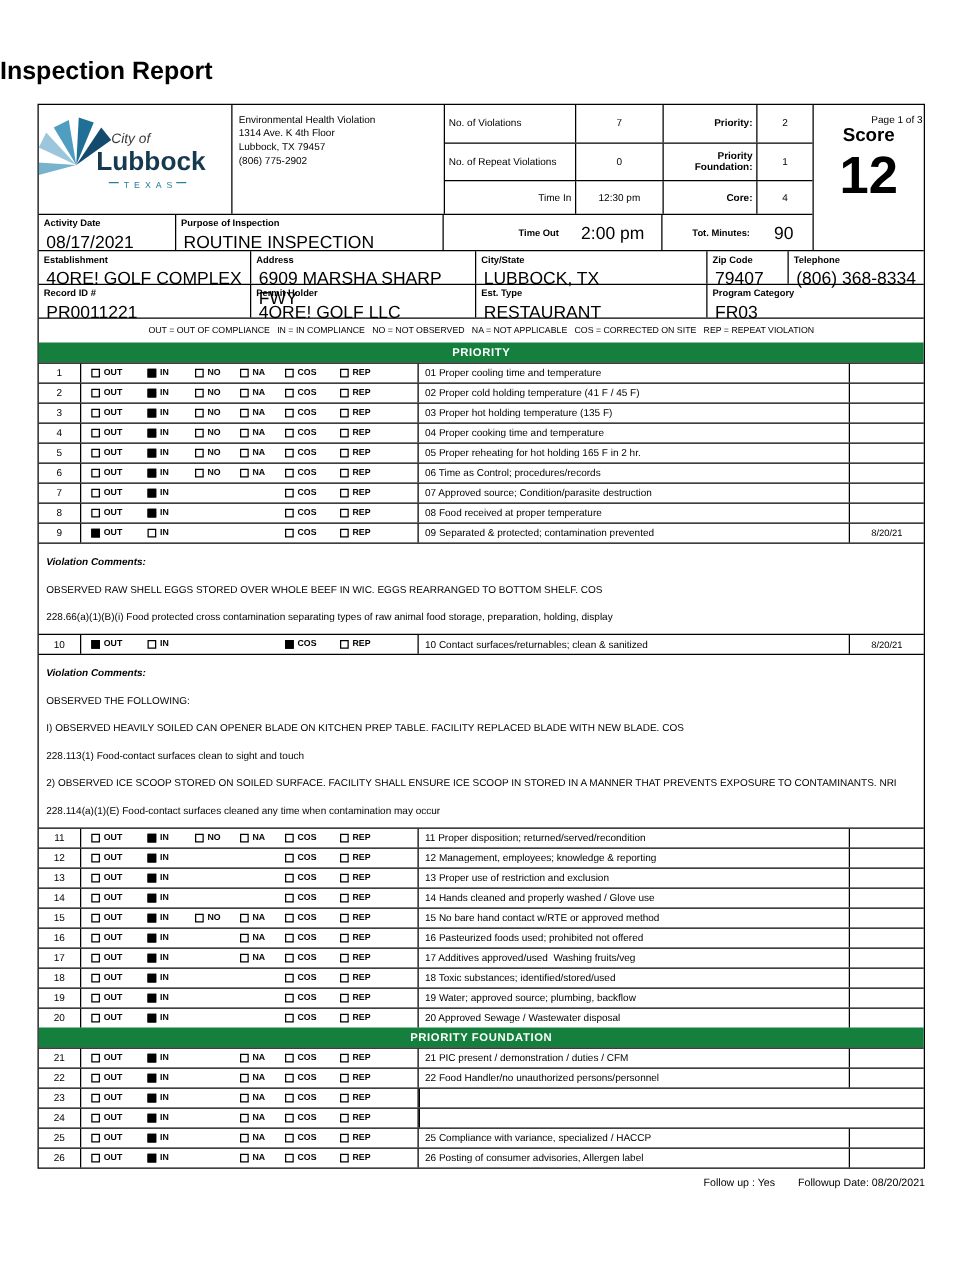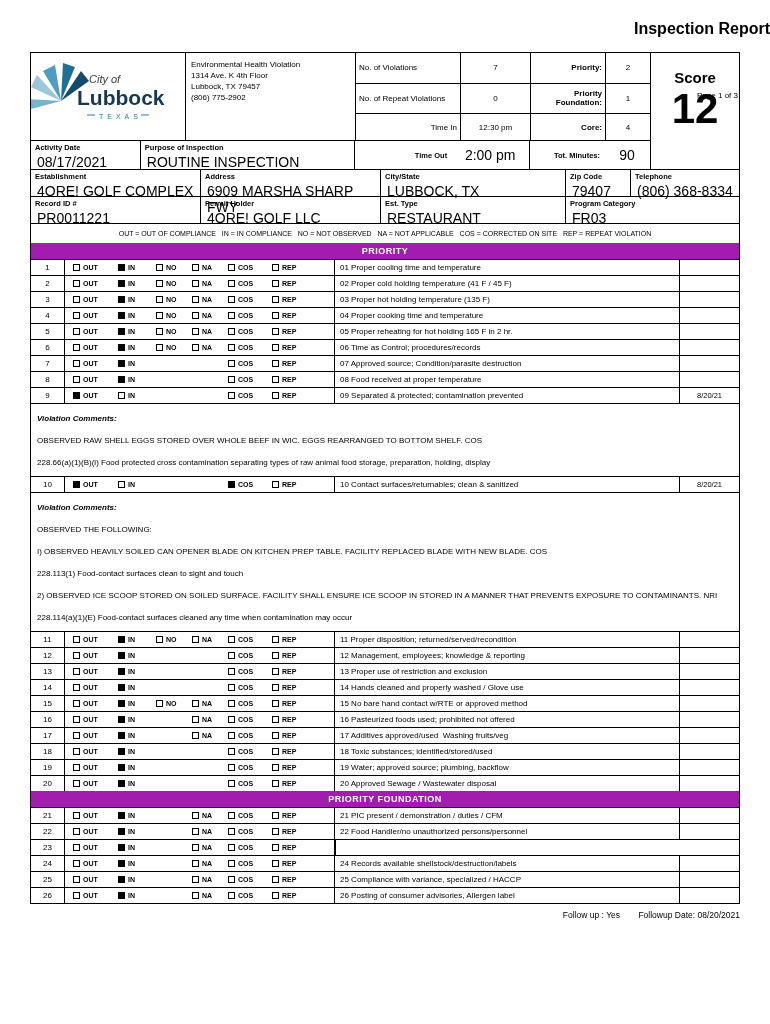--- a/index.html
+++ b/index.html
@@ -1,19 +1,19 @@
 <!DOCTYPE html>
 <html><head>
 <meta charset="utf-8">
 <style>
   * { margin:0; padding:0; box-sizing:border-box; }
   html,body { width:770px; background:#fff; }
   body { height:1024px; font-family:"Liberation Sans", sans-serif; color:#000; position:relative; }
 
-  .title { text-align:right; font-size:16px; font-weight:bold; padding-top:20px; }
+  .title { text-align:left; font-size:20px; font-weight:bold; padding-top:46px; }
   .page-label { position:absolute; top:91px; right:32px; font-size:8px; }
 
   .main-table { margin:14px 30px 0 30px; width:710px; border:1px solid #000; }
 
   
   .hdr-flex { display:flex; }
   .hdr-main { width:620px; border-right:1px solid #000; }
   .score-cell { flex:1; display:flex; flex-direction:column; align-items:center; padding-top:16px; }
   .score-label { font-size:15px; font-weight:bold; }
   .score-value { font-size:42px; font-weight:bold; line-height:46px; }
@@ -47,21 +47,21 @@
   .est-row,.rec-row { display:flex; height:27px; border-top:1px solid #000; }
   .info-cell { border-right:1px solid #000; padding:2px 4px; }
   .info-cell.last { border-right:none; }
   .info-cell .val { margin-top:2px; margin-left:2px; }
   .w-est{width:170px}.w-addr{width:180px}.w-city{width:185px}.w-zip{width:65px}.w-tel{flex:1}
   .w-rec{width:170px}.w-perm{width:180px}.w-esttype{width:185px}.w-prog{flex:1}
 
   .legend-row { border-top:1px solid #000; height:20px; display:flex; align-items:center; justify-content:center; font-size:7px; white-space:pre; }
 
   
-  .section-bar { background:#a21caf; color:#fff; font-weight:bold; font-size:9px; text-align:center; height:16px; line-height:16px; letter-spacing:.5px; }
+  .section-bar { background:#15803d; color:#fff; font-weight:bold; font-size:9px; text-align:center; height:16px; line-height:16px; letter-spacing:.5px; }
   .item-row { display:flex; height:16px; border-top:1px solid #000; font-size:8px; }
   .item-row .num { width:34px; border-right:1px solid #000; display:flex; align-items:center; justify-content:center; }
   .checks { width:270px; border-right:1px solid #000; display:flex; align-items:center; padding-left:8px; }
   .slot { display:inline-flex; align-items:center; }
   .slot-0{width:45px}.slot-1{width:38px}.slot-2{width:36px}.slot-3{width:36px}.slot-4{width:44px}.slot-5{width:40px}
   .box { width:7px; height:7px; border:1px solid #000; margin-right:3px; background:#fff; flex:none; }
   .box.checked { background:#000; }
   .slot-label { font-weight:bold; font-size:7px; }
   .desc { flex:1; display:flex; align-items:center; padding-left:5px; white-space:pre; overflow:hidden; }
   .date { width:60px; border-left:1px solid #000; display:flex; align-items:center; justify-content:center; font-size:7.5px; }
@@ -875,21 +875,20 @@
             </span>
             <span class="slot slot-4">
               <span class="box"></span>
               <span class="slot-label">COS</span>
             </span>
             <span class="slot slot-5">
               <span class="box"></span>
               <span class="slot-label">REP</span>
             </span>
           </div>
-          <div class="desc">24 Records available shellstock/destruction/labels</div>
           <div class="date"></div>
         </div>
         <div class="item-row">
           <div class="num">25</div>
           <div class="checks">
             <span class="slot slot-0">
               <span class="box"></span>
               <span class="slot-label">OUT</span>
             </span>
             <span class="slot slot-1">

